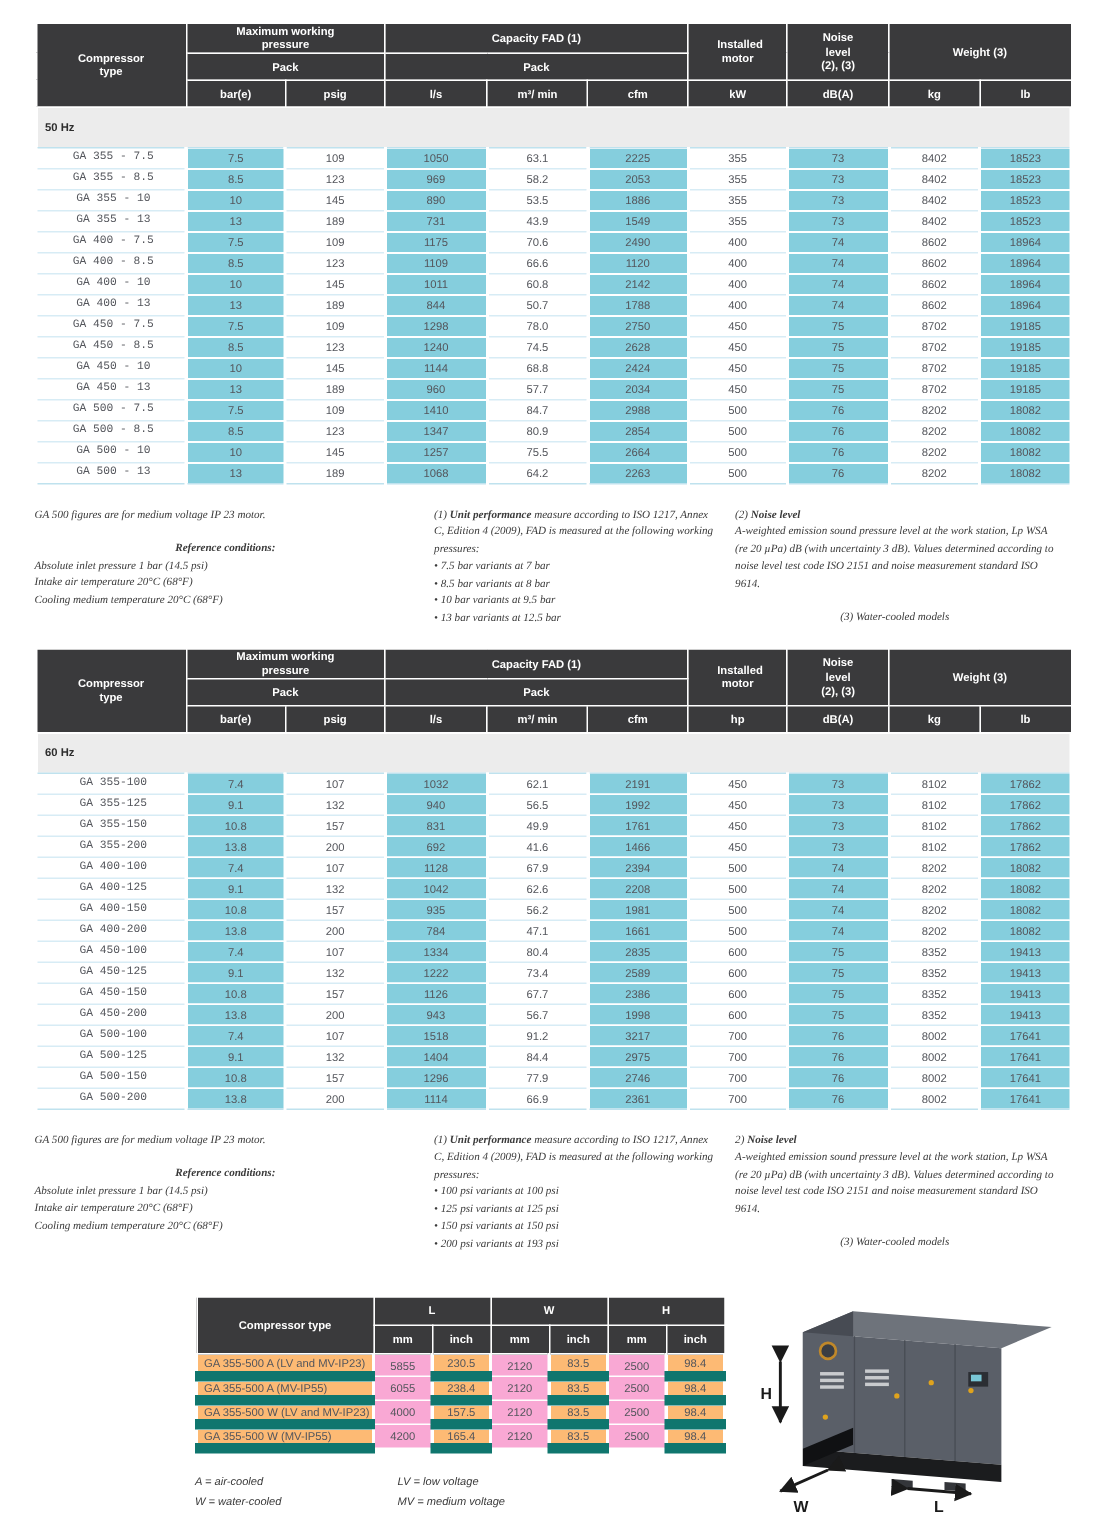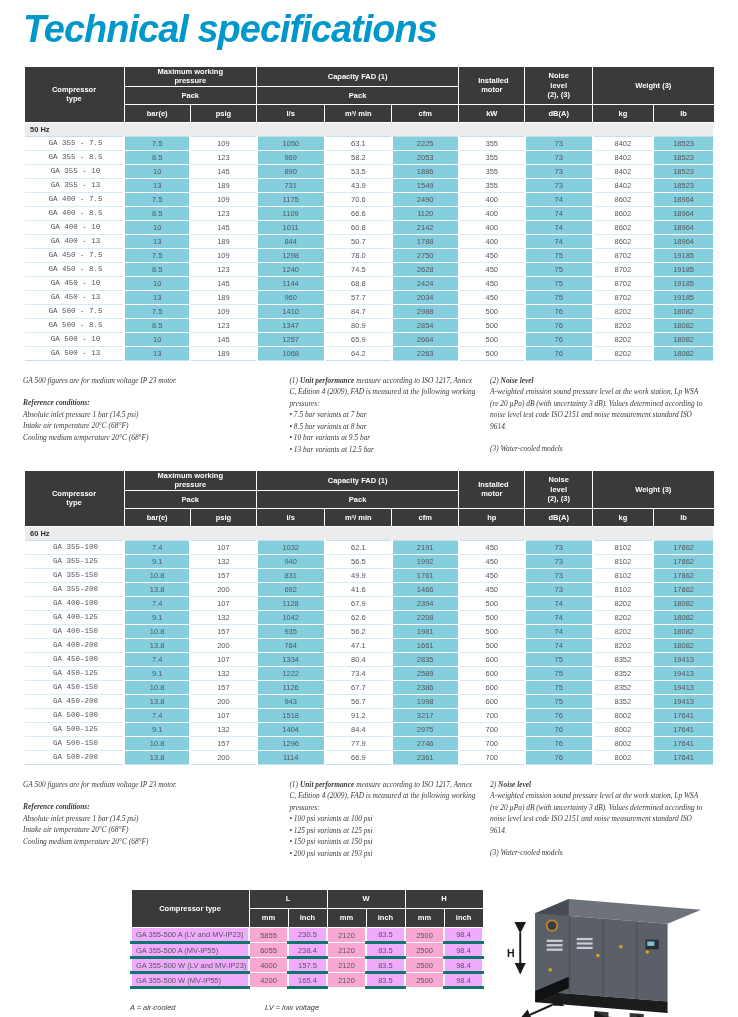--- a/index.html
+++ b/index.html
@@ -20,59 +20,58 @@
   }
   table.spec td {
     font-size:7.5px; color:#54565c; text-align:center; height:14px; background:#fff;
     border-left:2px solid #fff; border-right:2px solid #fff; border-bottom:1px solid #d7ecf5;
     padding:0 2px; white-space:nowrap; overflow:hidden;
   }
   table.spec td.teal { background:#85cedd; border-bottom:1px solid #fff; }
   table.spec td.type { text-align:center; padding-left:5px;font-family:Liberation Mono, monospace; }
   table.spec tr.section td {
     background:#ececec; text-align:left; font-weight:bold; color:#2e2e2e;
-    height:14px; padding-left:5px; border-bottom:2px solid #fff;
+    height:27px; padding-left:5px; border-bottom:2px solid #fff;
   }
   table.spec tbody tr:last-child td { border-bottom:1px solid #bfe2ee; }
   
   .notes {
     width:692px; margin:14px 23px 0 23px; display:grid;
     grid-template-columns:38.5% 29% 32.5%;
     font-style:italic; font-size:7.4px; line-height:1.55; color:#3a3a3a;
   }
   .notes .col { padding-right:12px;font-family:Liberation Serif, serif; }
   .notes .b { font-weight:bold; }
-  .notes p.gap { margin-top:11px; }
+  .notes p.gap { margin-top:11px;text-align:center; }
   
   .bottom { display:flex; align-items:flex-start; margin:30px 0 0 130px; }
   table.dims { border-collapse:collapse; table-layout:fixed; width:352px; }
   table.dims th {
     background:#3a3a3c; color:#fff; font-size:7.5px; font-weight:bold;
     border:1px solid #fff; height:19px; text-align:center; line-height:1.25;
   }
   table.dims td {
-    font-size:7.5px; color:#54565c; text-align:center; height:15px; background:#f0abfc;
-    border-left:2px solid #fff; border-right:2px solid #fff; border-bottom:3px solid #0f766e;
+    font-size:7.5px; color:#54565c; text-align:center; height:15px; background:#fdba74;
+    border-left:2px solid #fff; border-right:2px solid #fff; border-bottom:7px solid #0f766e;
     white-space:nowrap; overflow:hidden;
   }
   table.dims td.teal { background:#f9a8d4; border-bottom:1px solid #fff; }
   table.dims td.type { text-align:left; padding-left:4px; }
   .legend {
     display:grid; grid-template-columns:135px auto; margin-top:13px;
     font-style:italic; font-size:7.4px; line-height:1.7; color:#3a3a3a;
   }
   .illu { margin-left:22px; margin-top:-4px; }
   .illu text { font-family:"Liberation Sans", sans-serif; font-weight:bold; font-size:12px; fill:#1a1a1a; }
 </style>
 </head>
 <body>
 
 <div class="page">
 
-  <h1 class="title">Technical specifications</h1>
 
   <table class="spec">
     <colgroup>
       <col style="width:14.5%">
         <col style="width:9.6%">
         <col style="width:9.6%">
         <col style="width:9.9%">
         <col style="width:9.7%">
       <col style="width:9.7%">
         <col style="width:9.6%">
@@ -277,21 +276,21 @@
           <td>500</td>
           <td class="teal">76</td>
           <td>8202</td>
           <td class="teal">18082</td>
         </tr>
         <tr>
           <td class="type">GA 500 - 10</td>
           <td class="teal">10</td>
           <td>145</td>
           <td class="teal">1257</td>
-          <td>65.9</td>
+          <td>75.5</td>
           <td class="teal">2664</td>
           <td>500</td>
           <td class="teal">76</td>
           <td>8202</td>
           <td class="teal">18082</td>
         </tr>
         <tr>
           <td class="type">GA 500 - 13</td>
           <td class="teal">13</td>
           <td>189</td>

